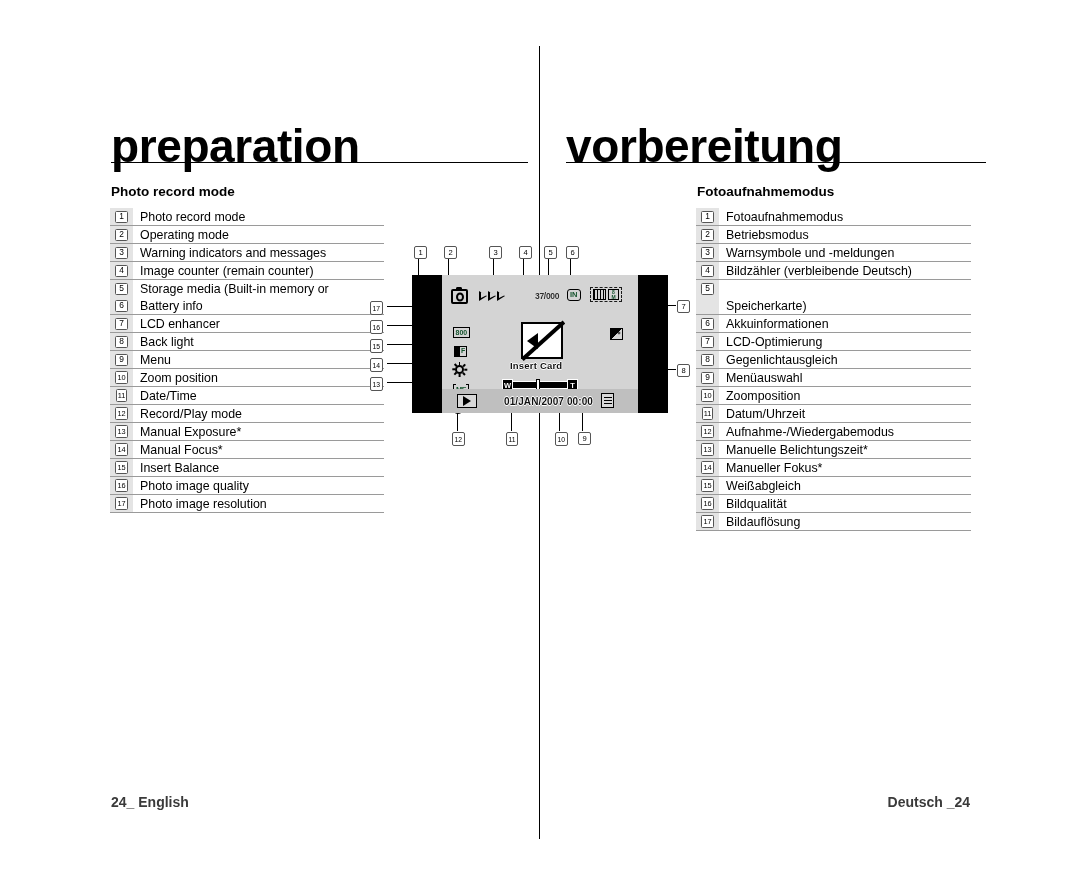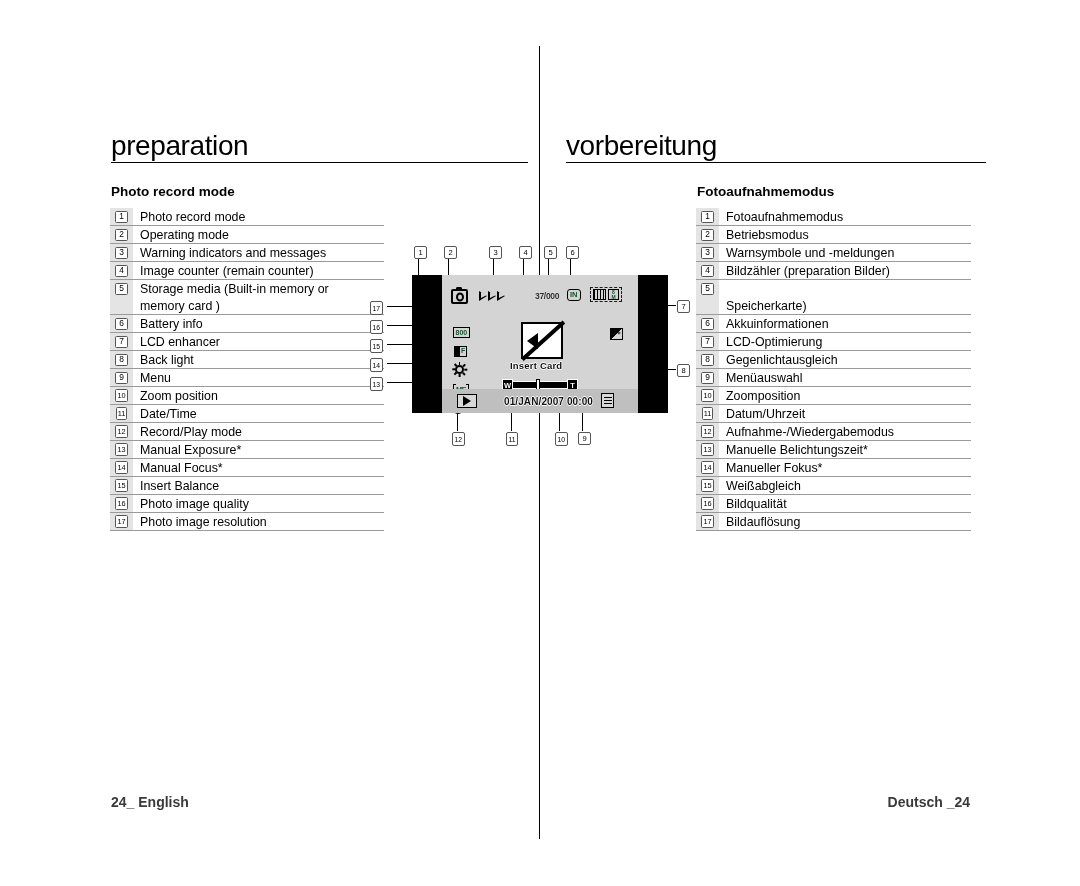--- a/index.html
+++ b/index.html
@@ -28,22 +28,22 @@
     left: 539px;
     top: 46px;
     width: 1px;
     height: 793px;
     background: #000;
   }
 
   
   .chapter {
     position: absolute;
-    font-weight: 400;
-    font-size: 28px;
+    font-weight: 700;
+    font-size: 46px;
     line-height: 34px;
     letter-spacing: -0.4px;
     white-space: nowrap;
   }
   .chapter.en { left: 111px; top: 129px; }
   .chapter.de { left: 566px; top: 129px; }
 
   .chapter-rule {
     position: absolute;
     height: 1px;
@@ -580,24 +580,20 @@
         </div>
         <div class="legend-text">Image counter (remain counter)</div>
       </div>
       <div class="legend-row no-rule">
         <div class="legend-num">
           <span class="boxnum">5</span>
         </div>
         <div class="legend-text">Storage media (Built-in memory or</div>
       </div>
       <div class="legend-row">
-        <div class="legend-num"></div>
-        <div class="legend-text">memory card )</div>
-      </div>
-      <div class="legend-row">
         <div class="legend-num">
           <span class="boxnum">6</span>
         </div>
         <div class="legend-text">Battery info</div>
       </div>
       <div class="legend-row">
         <div class="legend-num">
           <span class="boxnum">7</span>
         </div>
         <div class="legend-text">LCD enhancer</div>
@@ -680,21 +676,21 @@
       <div class="legend-row">
         <div class="legend-num">
           <span class="boxnum">3</span>
         </div>
         <div class="legend-text">Warnsymbole und -meldungen</div>
       </div>
       <div class="legend-row">
         <div class="legend-num">
           <span class="boxnum">4</span>
         </div>
-        <div class="legend-text">Bildzähler (preparation Bilder)</div>
+        <div class="legend-text">Bildzähler (verbleibende Deutsch)</div>
       </div>
       <div class="legend-row no-rule">
         <div class="legend-num">
           <span class="boxnum">5</span>
         </div>
       </div>
       <div class="legend-row">
         <div class="legend-num"></div>
         <div class="legend-text">Speicherkarte)</div>
       </div>

